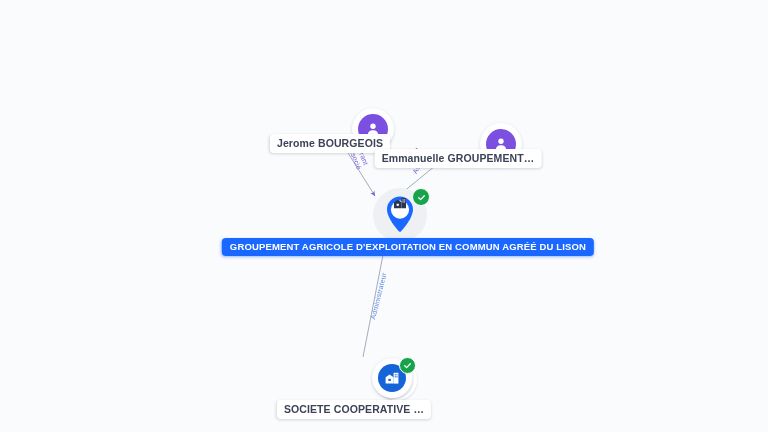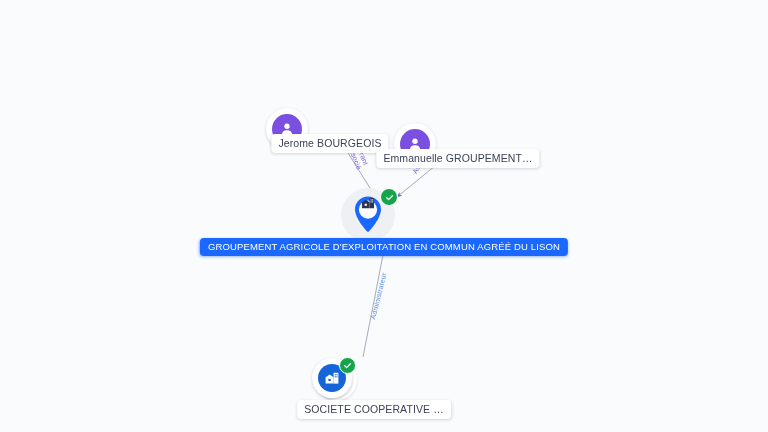--- a/index.html
+++ b/index.html
@@ -30,21 +30,22 @@
     width: 768px;
     height: 432px;
     pointer-events: none;
   }
 
   
   .node {
     position: absolute;
     display: flex;
     flex-direction: column;
-    align-items: flex-start;
+    align-items: flex-end;
+    font-weight: bold;
   }
 
   
   .person-halo {
     width: 42px;
     height: 42px;
     border-radius: 50%;
     background: #ffffff;
     box-shadow: 0 1px 3px rgba(60,64,80,0.22);
     display: flex;
@@ -163,20 +164,21 @@
 
   .node-label.highlight {
     background: #1a68ff;
     color: #ffffff;
     font-size: 9.5px;
     line-height: 12px;
     padding: 3px 8px;
     border-radius: 4px;
     letter-spacing: 0.15px;
     box-shadow: 0 1px 3px rgba(26,104,255,0.45);
+    margin-left: 24px;
   }
 
   
   .edge-label {
     position: absolute;
     font-size: 7px;
     line-height: 8px;
     letter-spacing: 0.2px;
     white-space: nowrap;
     pointer-events: none;
@@ -187,21 +189,21 @@
   }
   .edge-label.admin {
     color: #5b8ae0;
   }
   .edge-label span { display: block; }
 
   
   #node-person-1 { left: 266px; top: 108px; width: 128px; }
   #node-person-2 { left: 394px; top: 123px; width: 128px; }
   #node-company-main { left: 341px; top: 188px; width: 86px; }
-  #node-company-coop { left: 311px; top: 356px; width: 126px; }
+  #node-company-coop { left: 291px; top: 356px; width: 126px; }
 
   
   #node-company-main .node-label.highlight {
     position: absolute;
     top: 46px;
     left: 50%;
     transform: translateX(-50%);
   }
   #node-company-coop .node-label {
     position: absolute;

